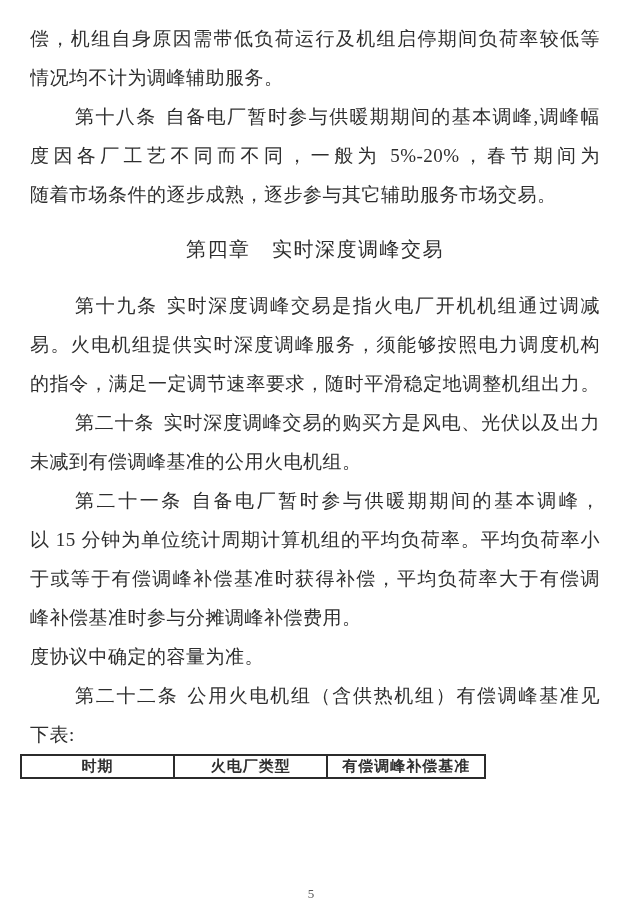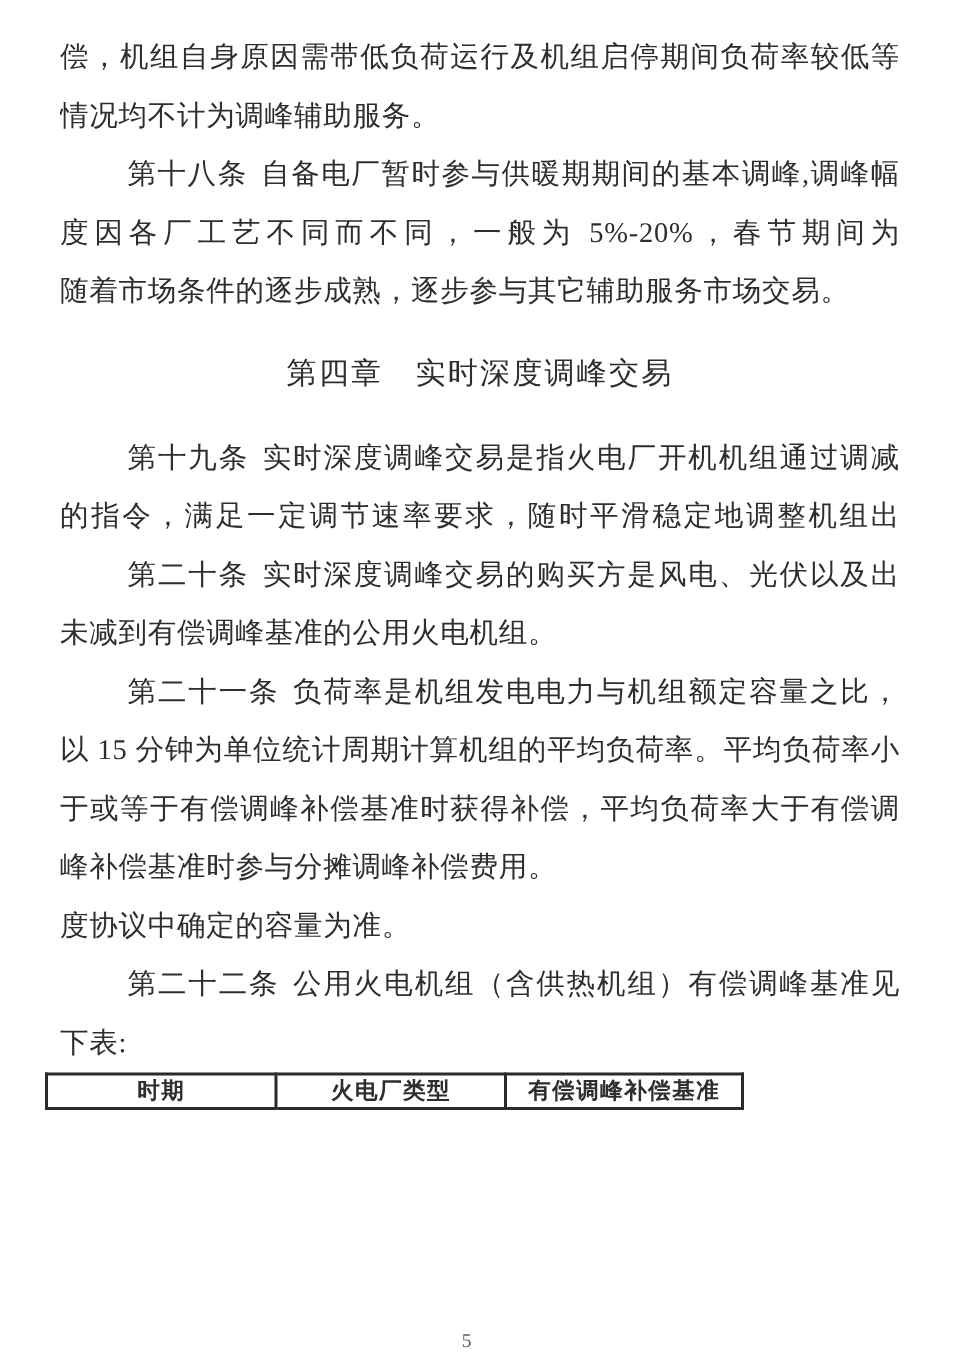--- a/index.html
+++ b/index.html
@@ -12,21 +12,21 @@
     width: 640px;
     height: 914px;
     margin: 0 auto;
     background: #ffffff;
     overflow: hidden;
     font-family: "Liberation Serif", "DejaVu Serif", serif;
     color: #2e2e2e;
     box-sizing: border-box;
   }
   .content {
-    padding: 19px 40px 0 40px;
+    padding: 19px 40px 0 30px;
   }
   .para { margin: 0; }
   .line {
     height: 39px;
     line-height: 39px;
     font-size: 19px;
     letter-spacing: 0.5px;
     white-space: nowrap;
     overflow: hidden;
   }
@@ -89,28 +89,29 @@
         <div class="line"><span class="t">情况均不计为调峰辅助服务。</span></div>
       </div>
       <div class="para">
         <div class="line fill indent"><span class="lead">第十八条</span><span class="t">自备电厂暂时参与供暖期期间的基本调峰,调峰幅</span></div>
         <div class="line fill"><span class="t">度因各厂工艺不同而不同，一般为 5%-20%，春节期间为 5%-30%。</span></div>
         <div class="line"><span class="t">随着市场条件的逐步成熟，逐步参与其它辅助服务市场交易。</span></div>
       </div>
       <div class="chapter-heading">第四章　实时深度调峰交易</div>
       <div class="para">
         <div class="line fill indent"><span class="lead">第十九条</span><span class="t">实时深度调峰交易是指火电厂开机机组通过调减</span></div>
+        <div class="line fill"><span class="t">易。火电机组提供实时深度调峰服务，须能够按照电力调度机构</span></div>
         <div class="line fill"><span class="t">的指令，满足一定调节速率要求，随时平滑稳定地调整机组出力。</span></div>
       </div>
       <div class="para">
         <div class="line fill indent"><span class="lead">第二十条</span><span class="t">实时深度调峰交易的购买方是风电、光伏以及出力</span></div>
         <div class="line"><span class="t">未减到有偿调峰基准的公用火电机组。</span></div>
       </div>
       <div class="para">
-        <div class="line fill indent"><span class="lead">第二十一条</span><span class="t">负荷率是机组发电电力与机组额定容量之比，</span></div>
+        <div class="line fill indent"><span class="lead">第二十一条</span><span class="t">自备电厂暂时参与供暖期期间的基本调峰，</span></div>
         <div class="line fill"><span class="t">以 15 分钟为单位统计周期计算机组的平均负荷率。平均负荷率小</span></div>
         <div class="line fill"><span class="t">于或等于有偿调峰补偿基准时获得补偿，平均负荷率大于有偿调</span></div>
         <div class="line"><span class="t">峰补偿基准时参与分摊调峰补偿费用。</span></div>
       </div>
       <div class="para">
         <div class="line"><span class="t">度协议中确定的容量为准。</span></div>
       </div>
       <div class="para">
         <div class="line fill indent"><span class="lead">第二十二条</span><span class="t">公用火电机组（含供热机组）有偿调峰基准见</span></div>
         <div class="line"><span class="t">下表:</span></div>

